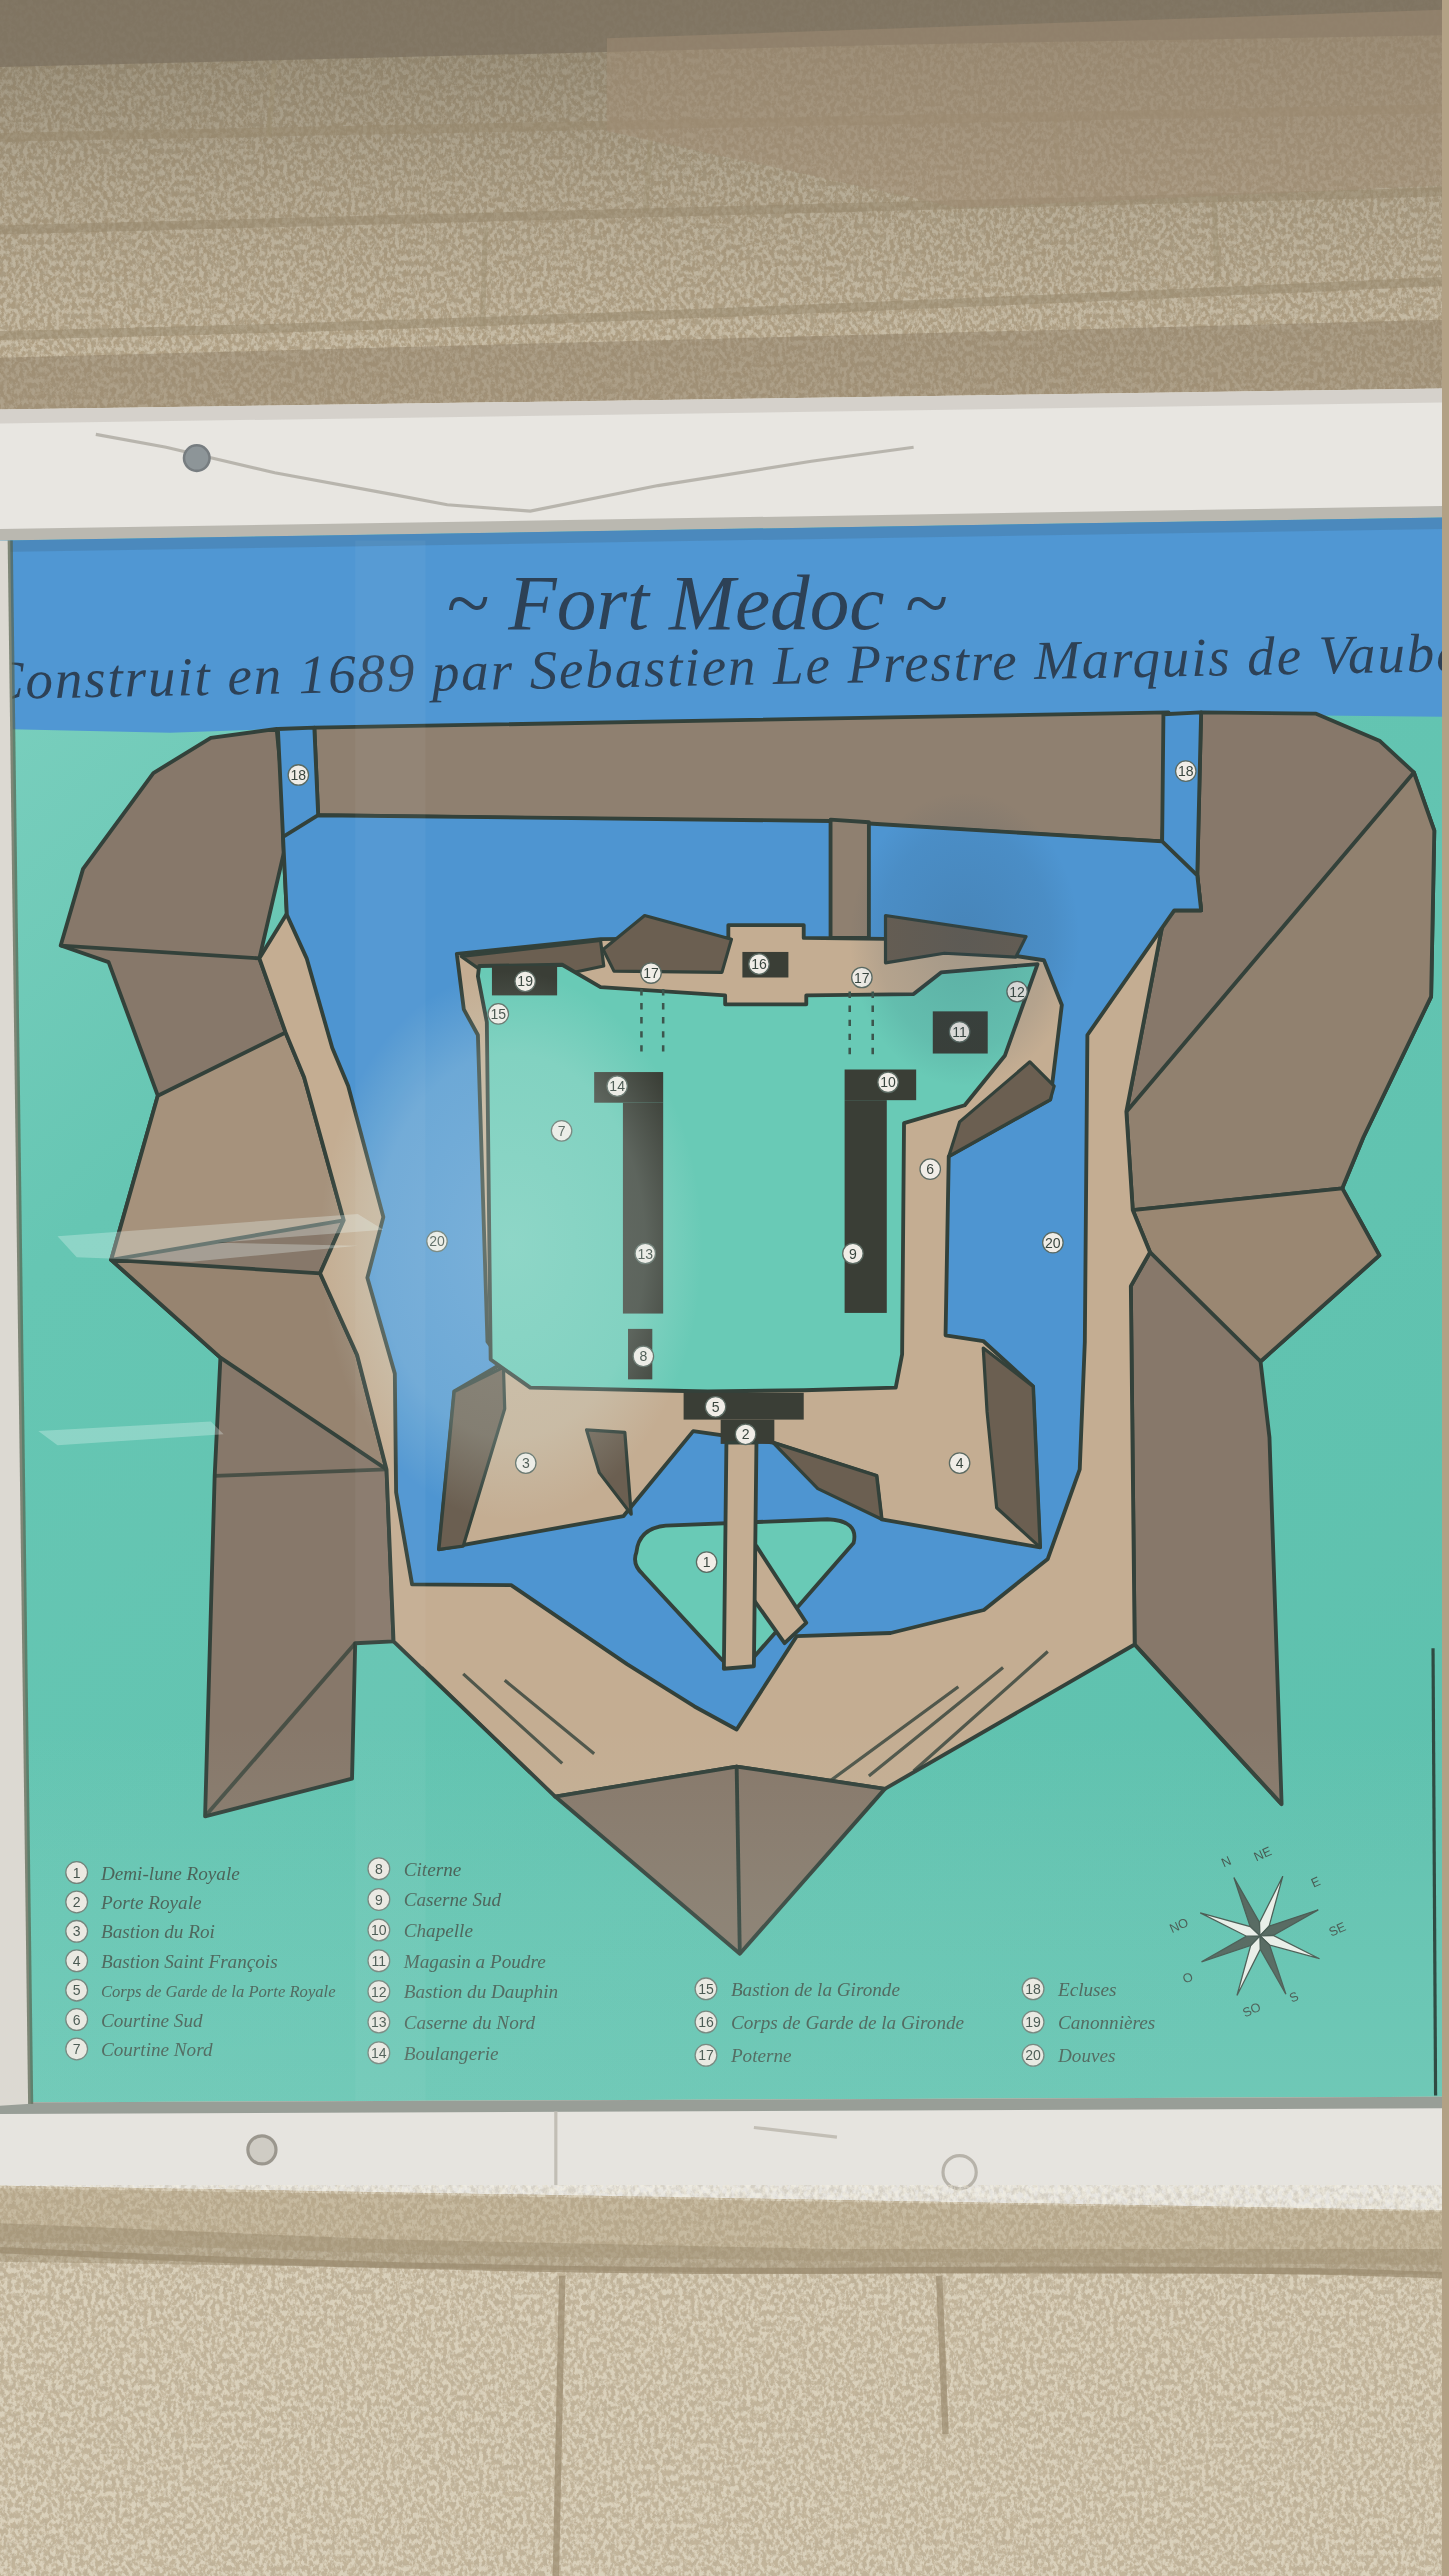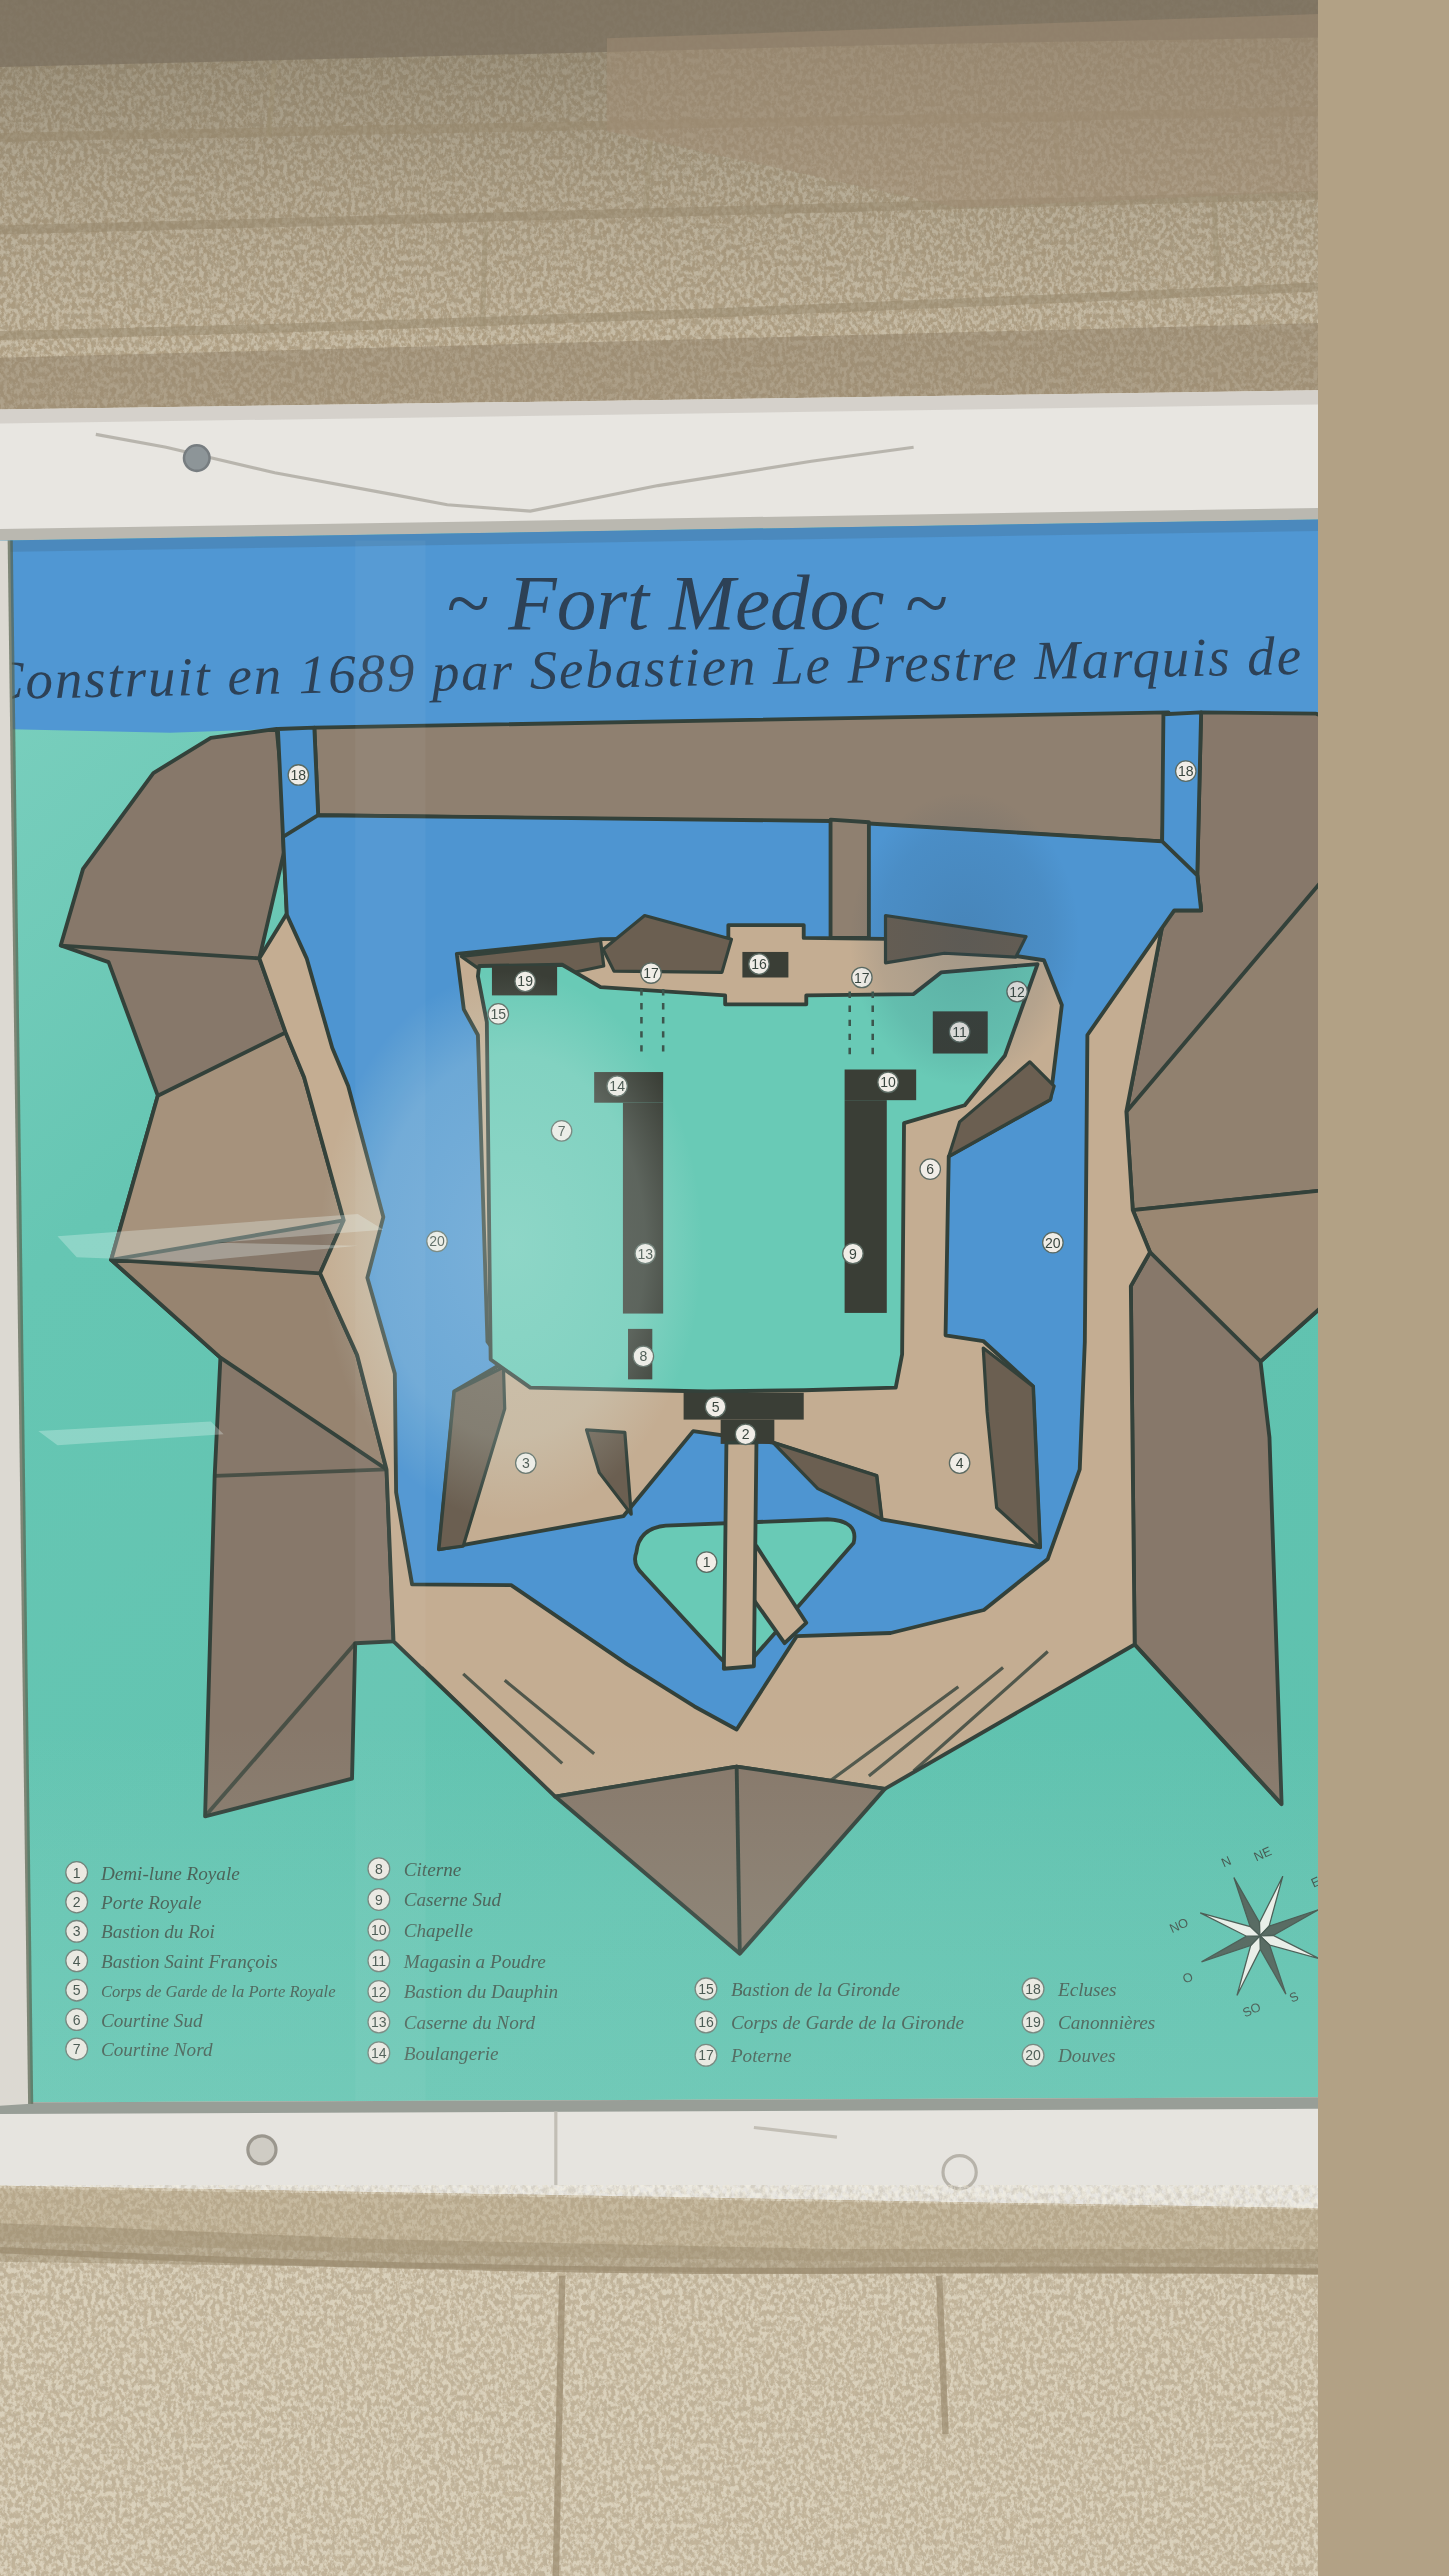--- a/index.html
+++ b/index.html
@@ -1,15 +1,15 @@
 <!DOCTYPE html>
 <html style="font-size:10.2px"><head><meta charset="utf-8">
 <style>
 html,body{margin:0;padding:0;background:#b2a185;}
-#page{width:1318px;height:2576px;position:relative;overflow:hidden;font-family:"Liberation Sans", sans-serif;}
+#page{width:1442px;height:2576px;position:relative;overflow:hidden;font-family:"Liberation Sans", sans-serif;}
 svg{display:block;}
 </style></head>
 <body>
 <div id="page">
 <svg width="1449" height="2576" viewBox="0 0 2268 4032" xmlns="http://www.w3.org/2000/svg">
 <defs>
 <filter id="speck" x="0" y="0" width="100%" height="100%">
   <feTurbulence type="fractalNoise" baseFrequency="0.12 0.09" numOctaves="4" seed="7"></feTurbulence>
   <feColorMatrix type="matrix" values="0 0 0 0 0.48, 0 0 0 0 0.42, 0 0 0 0 0.31, 4 0 0 0 -1.6"></feColorMatrix>
 </filter>

